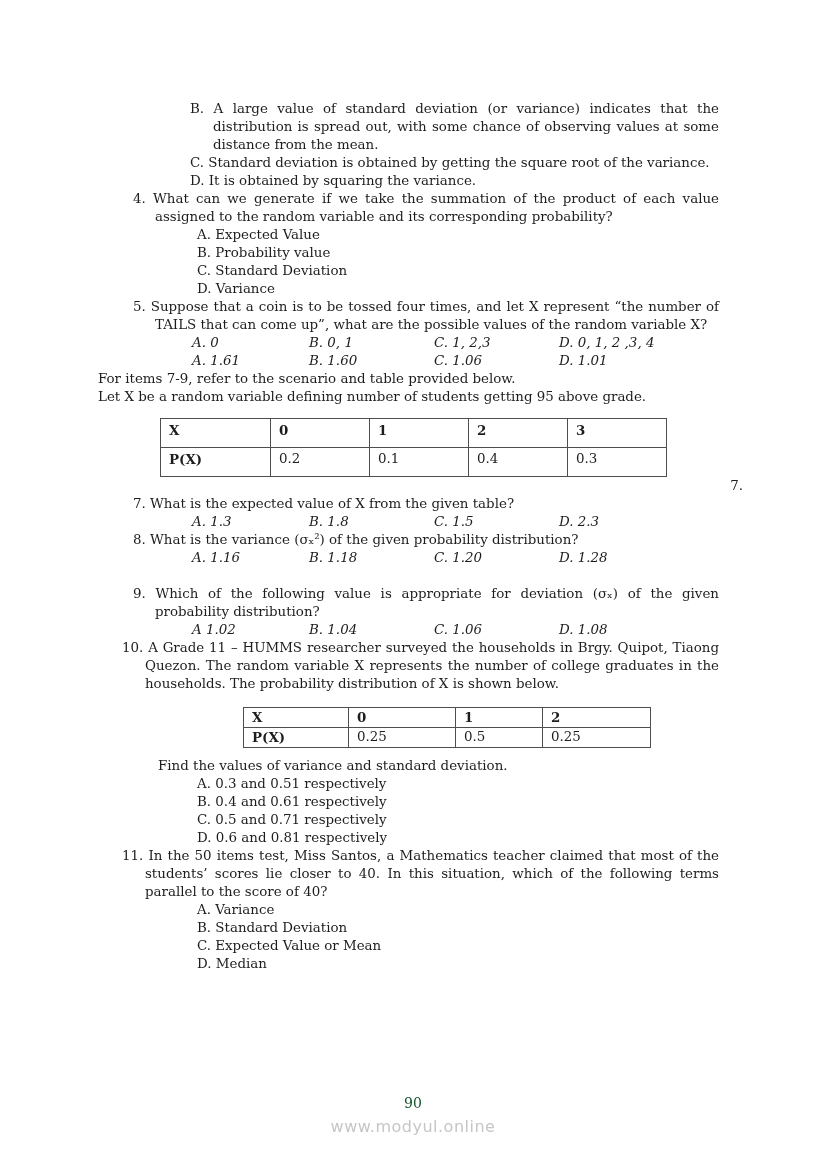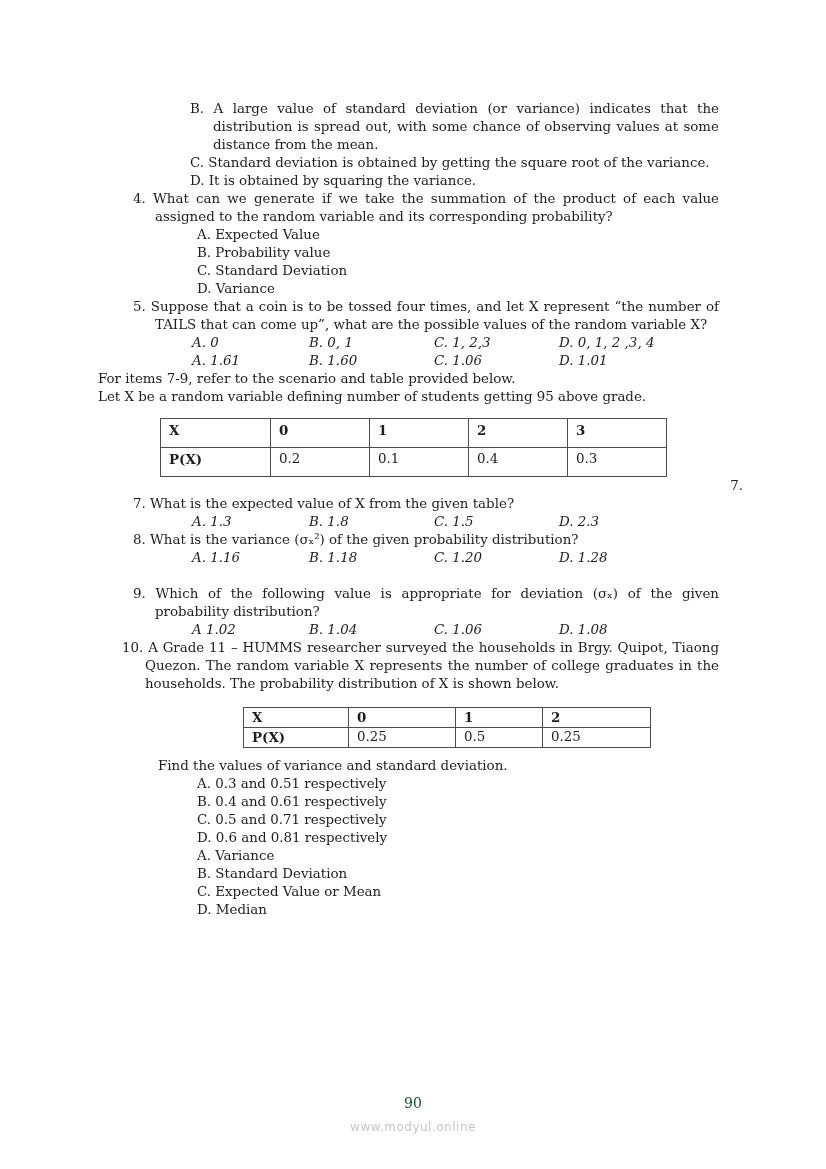--- a/index.html
+++ b/index.html
@@ -81,21 +81,21 @@
     font-size: 14px;
     color: #14532d;
   }
   .watermark {
     position: absolute;
     top: 1118px;
     left: 0;
     width: 826px;
     text-align: center;
     font-family: "DejaVu Sans", "Liberation Sans", sans-serif;
-    font-size: 12px;
+    font-size: 16px;
     letter-spacing: 0.5px;
     color: #c6c6c6;
   }
 </style>
 </head>
 <body>
 
 <div class="page">
   <div class="content">
 
@@ -234,20 +234,24 @@
     </table>
 
     <div class="findline">Find the values of variance and standard deviation.</div>
     <div class="sopts">
       <div>A. 0.3 and 0.51 respectively</div>
       <div>B. 0.4 and 0.61 respectively</div>
       <div>C. 0.5 and 0.71 respectively</div>
       <div>D. 0.6 and 0.81 respectively</div>
     </div>
 
+    <div class="question wide">
+      <span>11.</span>
+      <span>In the 50 items test, Miss Santos, a Mathematics teacher claimed that most of the students’ scores lie closer to 40. In this situation, which of the following terms parallel to the score of 40?</span>
+    </div>
     <div class="sopts">
       <div>A. Variance</div>
       <div>B. Standard Deviation</div>
       <div>C. Expected Value or Mean</div>
       <div>D. Median</div>
     </div>
 
   </div>
 
   <div class="pagenum">90</div>

